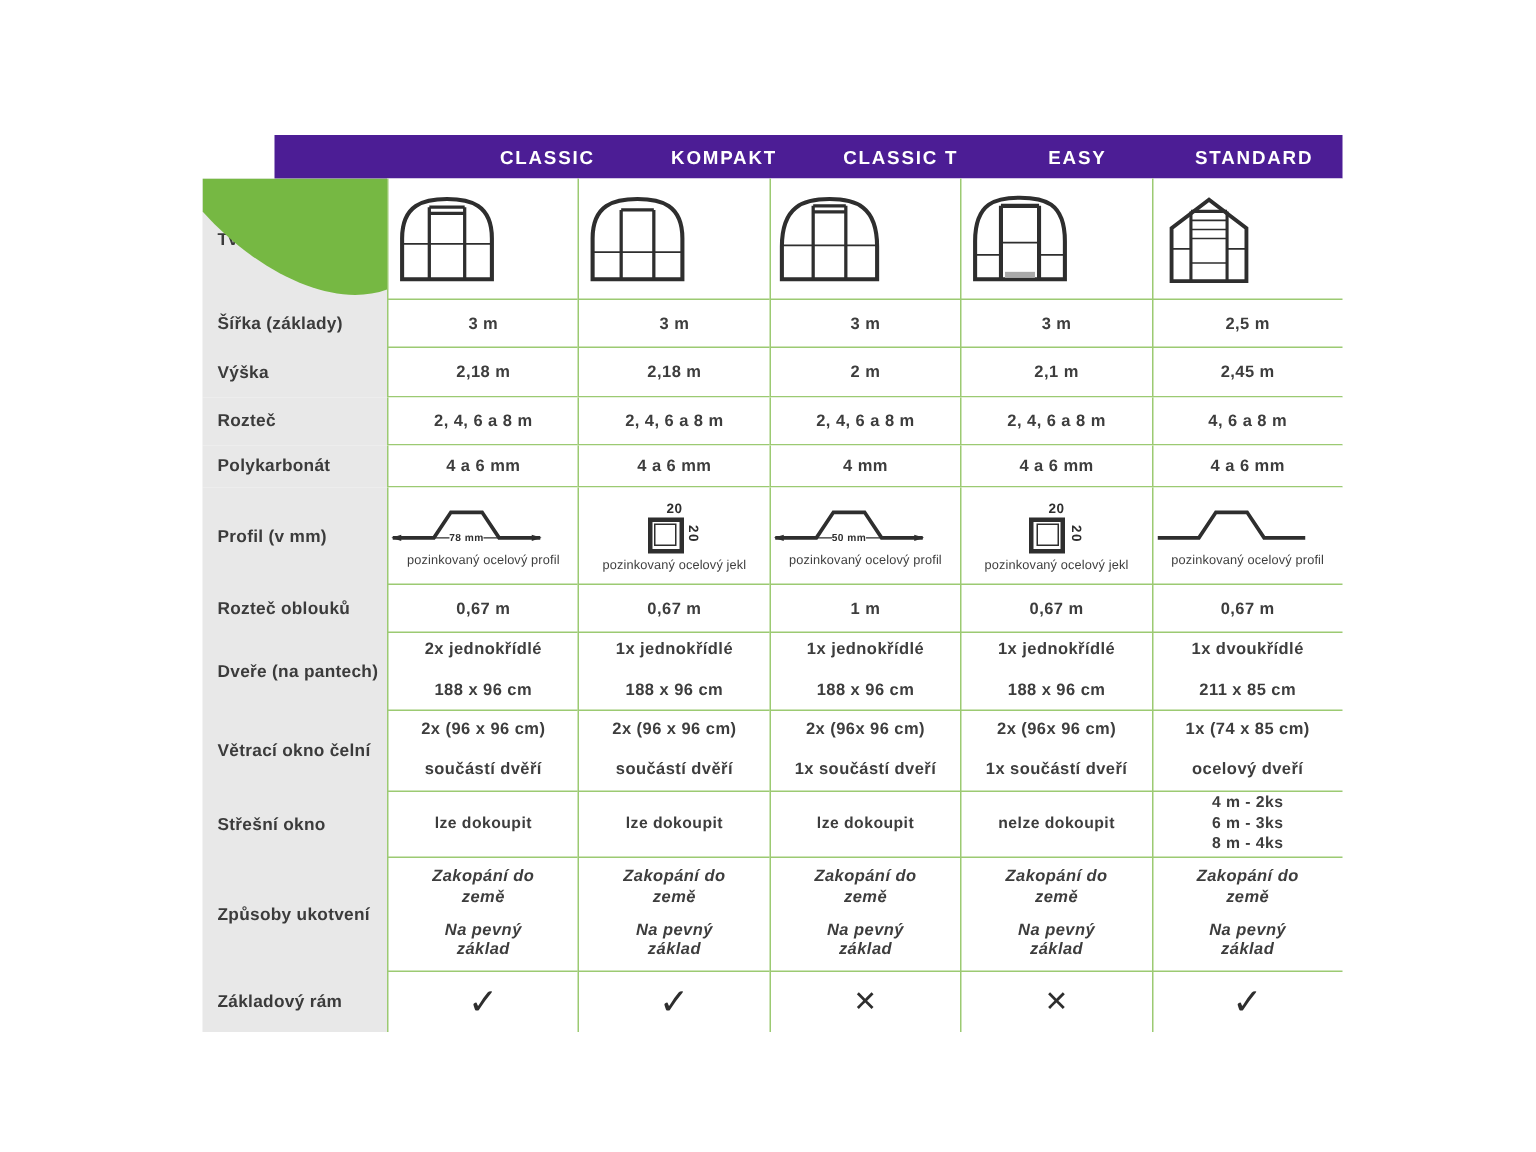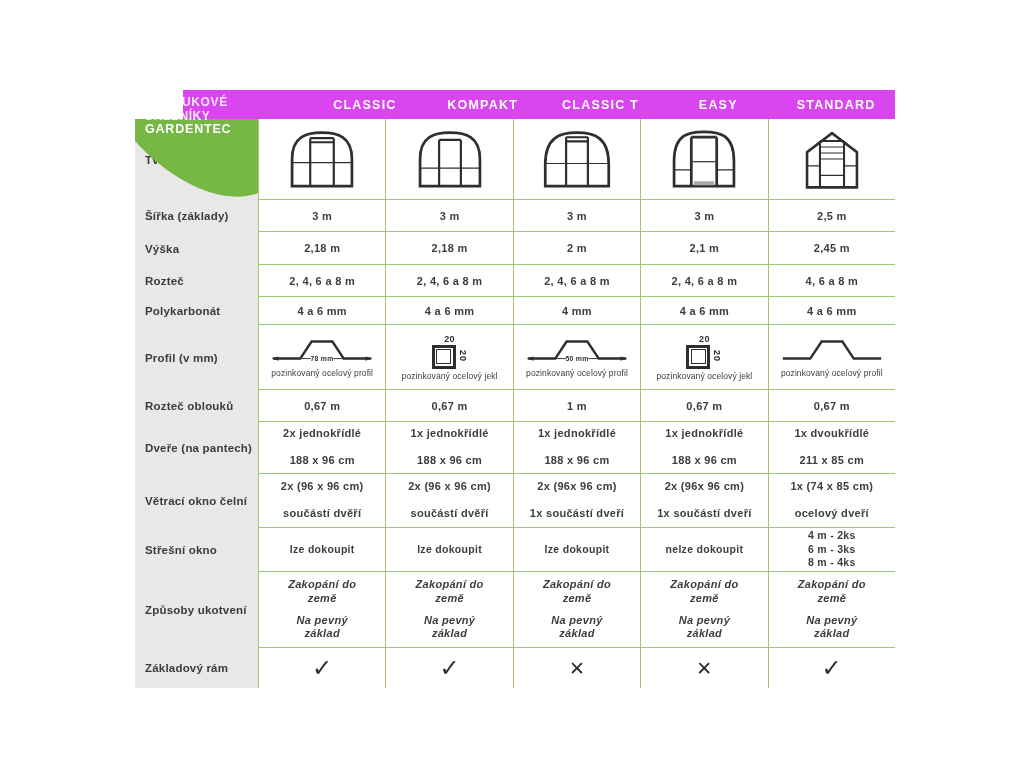--- a/index.html
+++ b/index.html
@@ -2,36 +2,36 @@
 <html><head>
 <meta charset="utf-8">
 <style>
   html,body{margin:0;padding:0;background:#ffffff;width:1024px;height:768px;overflow:hidden;
     font-family:"Liberation Sans","DejaVu Sans",sans-serif;-webkit-font-smoothing:antialiased;}
   .page{position:relative;width:1024px;height:768px;background:#fff;}
   .table{position:absolute;left:135px;top:90px;width:760px;}
 
   
   .thead{position:relative;display:grid;grid-template-columns:123px repeat(5,1fr);
-    height:29px;background:#d946ef;margin-left:48px;}
+    height:29px;background:#4c1d95;margin-left:48px;}
   .col-h{display:flex;align-items:center;justify-content:center;color:#fff;
     font-weight:bold;font-size:12.5px;letter-spacing:1.2px;}
 
   
   .brand-curve{position:absolute;left:0;top:29px;pointer-events:none;}
   .brand{position:absolute;left:10px;top:6px;z-index:3;line-height:13.5px;}
   .brand .soft{color:rgba(255,255,255,.85);font-size:12px;font-weight:600;letter-spacing:.6px;}
   .brand .strong{color:#fff;font-size:12.5px;font-weight:bold;letter-spacing:.8px;}
 
   
   .grid{display:grid;grid-template-columns:123px repeat(5,1fr);}
   .lbl{background:#e8e8e8;display:flex;align-items:center;padding-left:10px;
     font-size:11.5px;font-weight:bold;color:#3b3b3b;letter-spacing:.2px;}
   .cell{border-left:1px solid #9cca72;border-bottom:1px solid #9cca72;
-    display:flex;flex-direction:column;align-items:center;justify-content:center;
+    display:flex;flex-direction:column;justify-content:center;
     font-size:11px;font-weight:bold;color:#3d3d3d;letter-spacing:.3px;text-align:center;
     background:#fff;position:relative;}
   .row-last .cell{border-bottom:none;}
   .mline{white-space:pre-line;line-height:1.25;}
   .gap14{gap:13px;}
   .gap8{gap:8px;font-style:italic;}
   .gap0{gap:0;}
   .tight{font-size:10.5px;line-height:1.3;}
 
   
@@ -63,25 +63,20 @@
         <div class="col-h">KOMPAKT</div>
         <div class="col-h">CLASSIC T</div>
         <div class="col-h">EASY</div>
         <div class="col-h">STANDARD</div>
       </div>
 
     <svg class="brand-curve" width="123" height="88" viewBox="0 0 123 88">
       <path d="M0,0 H123 V74 C88,87 38,64 0,22 Z" fill="#76b843"></path>
     </svg>
 
-    <div class="brand">
-      <div class="soft">OBLOUKOVÉ</div>
-      <div class="soft">SKLENÍKY</div>
-      <div class="strong">GARDENTEC</div>
-    </div>
 
     <div class="grid" id="grid" style="grid-template-rows: 81px 32px 33px 32px 28px 65px 32px 52px 54px 44px 76px 40px;">
         <div class="row" style="display: contents;"><div class="lbl">Tvar</div><div class="cell">
             <span>
               <svg width="78" height="64" viewBox="0 0 86 64" fill="none">
     <path d="M10,62 V32 C10,7 26,3 43,3 C60,3 76,7 76,32 V62 Z" stroke="#2e2e2e" stroke-width="3"></path>
     <path d="M30,62 V9 M56,62 V9 M30,9 H56 M30,13.5 H56" stroke="#2e2e2e" stroke-width="2.4"></path>
     <path d="M10,36 H76" stroke="#2e2e2e" stroke-width="1.3"></path>
               </svg>
             </span>

